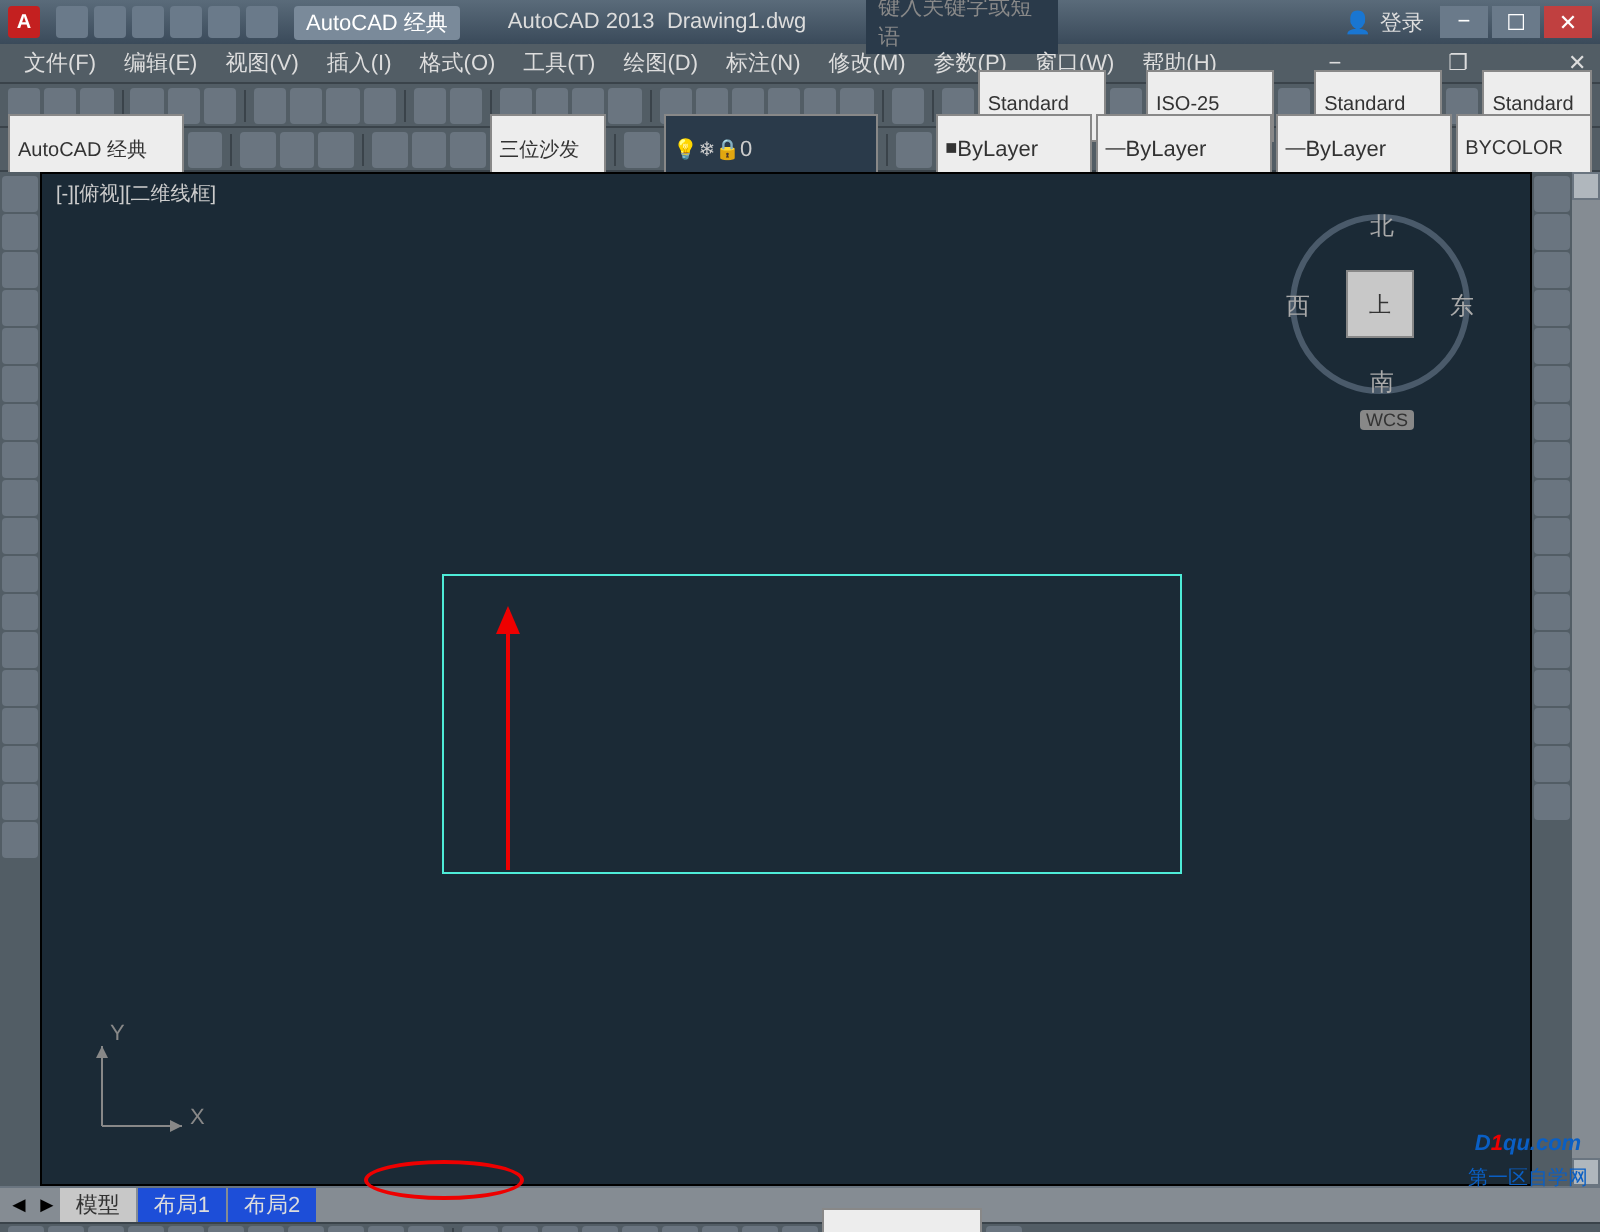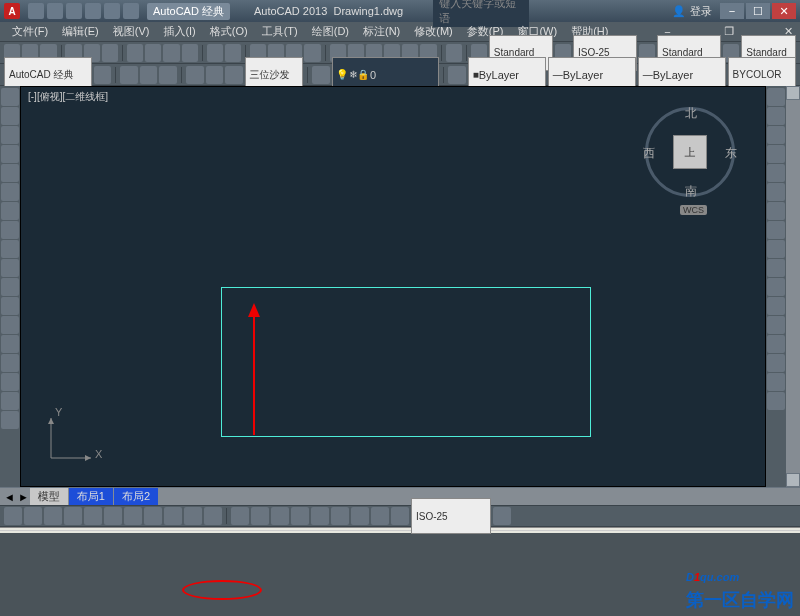--- a/index.html
+++ b/index.html
@@ -16,21 +16,21 @@
 .titlebar .wbtns{display:flex;gap:2px;margin-left:8px}
 .titlebar .wbtns div{width:24px;height:16px;background:#6a7a8a;display:flex;align-items:center;justify-content:center;color:#fff}
 .menubar{height:20px;background:#525d65;display:flex;align-items:center;padding:0 6px;gap:2px;color:#ddd;border-bottom:1px solid #3a434a}
 .menubar span{padding:2px 6px}
 .menubar span.x{margin-left:auto;width:16px;text-align:center}
 .toolbar{height:22px;background:#525d65;display:flex;align-items:center;padding:0 4px;gap:2px;border-bottom:1px solid #3a434a}
 .tbtn{width:18px;height:18px;background:#6a7580;border-radius:2px}
 .tsep{width:1px;height:16px;background:#3a434a;margin:0 2px}
 .tdrop{height:36px;background:#ededed;border:1px solid #888;padding:0 4px;display:flex;align-items:center;font-size:10px;color:#333}
 .tdrop.dark{background:#2a3a4a;color:#ccc}
-.workspace{display:flex;height:401px;background:#1b2a36}
+.workspace{display:flex;height:507px;background:#1b2a36}
 .ltools{width:20px;background:#525d65;display:flex;flex-direction:column;gap:1px;padding:2px 0}
 .ltools div{width:18px;height:18px;background:#6a7580;margin:0 auto;border-radius:2px}
 .canvas{flex:1;position:relative;background:#1b2a36;border:1px solid #000}
 .tablabel{position:absolute;top:2px;left:4px;color:#ccc;font-size:10px;background:#1b2a36;padding:1px 3px}
 .viewcube{position:absolute;top:20px;right:30px;width:90px;height:90px}
 .viewcube .ring{position:absolute;inset:0;border:3px solid #4a5a6a;border-radius:50%}
 .viewcube .cube{position:absolute;top:28px;left:28px;width:34px;height:34px;background:#c8c8c8;border:1px solid #888;display:flex;align-items:center;justify-content:center;color:#333;font-size:11px}
 .viewcube .dir{position:absolute;color:#aaa;font-size:12px}
 .viewcube .wcs{position:absolute;top:98px;left:35px;background:#888;color:#333;font-size:9px;padding:0 3px;border-radius:2px}
 .rect{position:absolute;top:200px;left:200px;width:370px;height:150px;border:1px solid #4eecd8}
@@ -44,24 +44,24 @@
 .rscroll .btn{height:14px;background:#b0b7bd;border:1px solid #6a7580}
 .rscroll .track{flex:1}
 .tabs{height:18px;background:#858c93;display:flex;align-items:center;padding:0 4px;gap:1px;font-size:10px;border-top:1px solid #6a7580}
 .tabs .t{background:#1d4ed8;color:#ddd;padding:1px 8px}
 .tabs .t.active{background:#c8c8c8;color:#333}
 .dimbar{height:22px;background:#525d65;display:flex;align-items:center;padding:0 4px;gap:2px;border-top:1px solid #3a434a;border-bottom:1px solid #3a434a}
 .cmdwin{background:#e8e8e0;border-top:1px solid #888;font-size:11px;color:#333}
 .cmdwin .hist{padding:1px 4px;line-height:13px}
 .cmdwin .inputline{display:flex;align-items:center;padding:1px 4px;border-top:1px solid #ccc}
 .highlight{position:absolute;bottom:16px;left:182px;width:80px;height:20px;border:2px solid #e00;border-radius:50%}
-.watermark{position:absolute;bottom:4px;right:6px;text-align:left}
+.watermark{position:absolute;bottom:20px;right:6px;text-align:center}
 .watermark .big{color:#0a5fc4;font-weight:bold;font-size:28px;font-style:italic;font-family:Arial}
 .watermark .big .one{color:#e00}
-.watermark .sub{color:#0a5fc4;font-size:18px;font-weight:bold}
+.watermark .sub{color:#0a5fc4;font-size:10px;font-weight:normal}
 </style>
 </head>
 <body>
 
 <div class="titlebar">
   <div class="logo">A</div>
   <div class="qat">
     <div></div>
     <div></div>
     <div></div>

